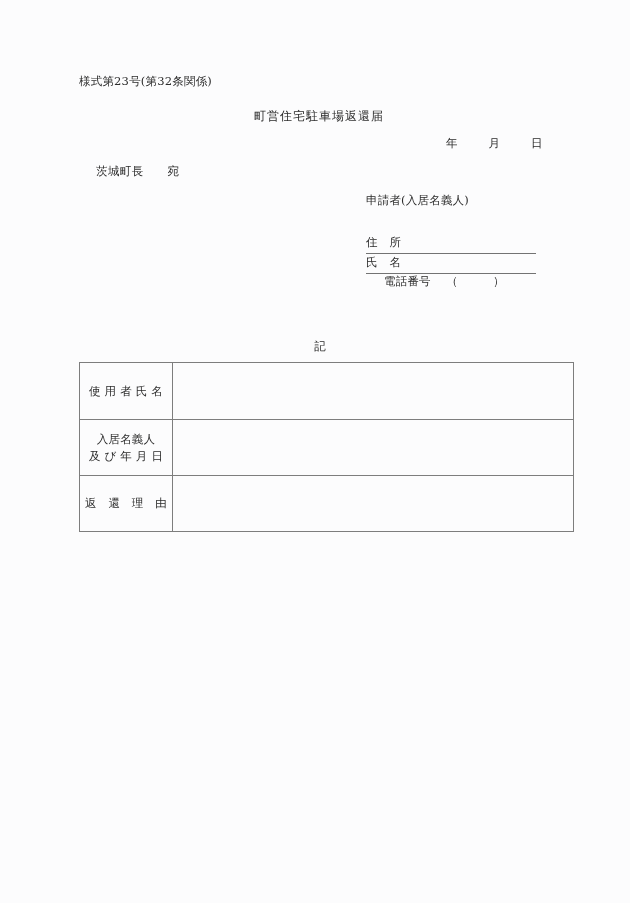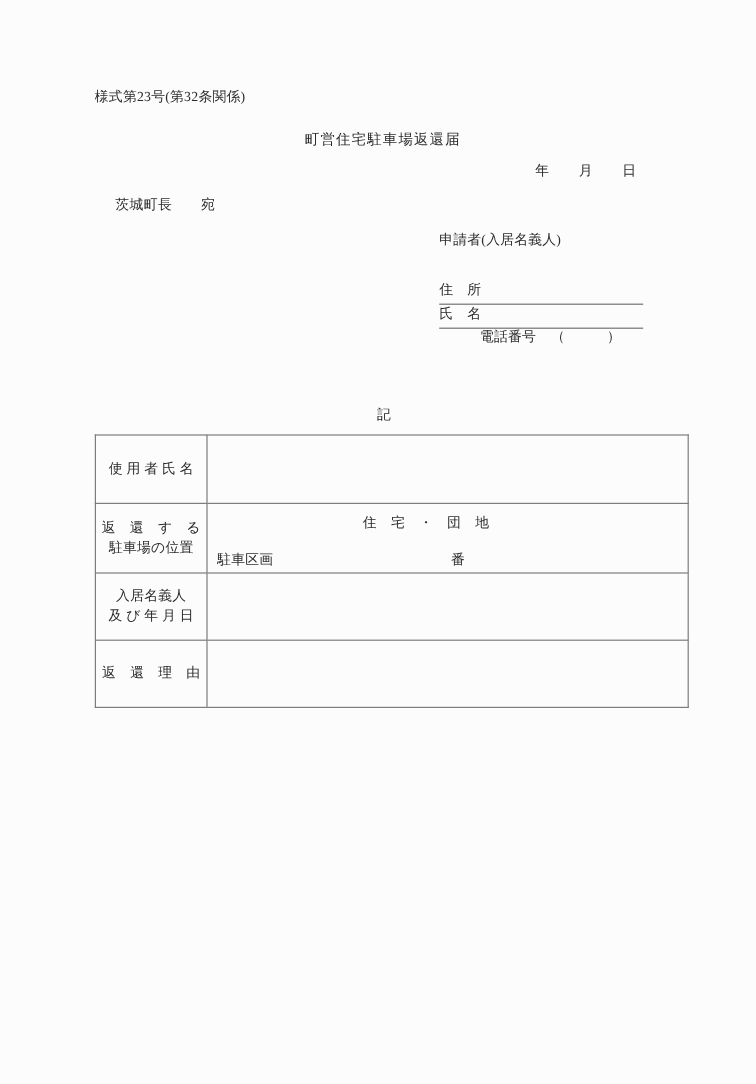--- a/index.html
+++ b/index.html
@@ -13,21 +13,20 @@
     background: #fcfcfd;
     font-family: "DejaVu Serif", "Liberation Serif", serif;
     color: #2b2b2b;
     overflow: hidden;
     position: relative;
   }
   .page {
     position: relative;
     width: 554px;
     height: 903px;
-    font-family: Liberation Serif, serif;
   }
 
   
   .abs { position: absolute; white-space: pre; line-height: 1.0; }
 
   .form-code {
     left: 79px; top: 76px;
     font-size: 11.5px;
     letter-spacing: 0.2px;
   }
@@ -70,21 +69,21 @@
     position: relative;
     height: 19px;
     border-bottom: 1px solid #737373;
     font-size: 11.5px;
     line-height: 17px;
     white-space: pre;
     letter-spacing: 0.2px;
   }
   .phone-row {
     position: absolute;
-    left: 400px;
+    left: 384px;
     top: 276px;
     font-size: 11.5px;
     white-space: pre;
     letter-spacing: 0.2px;
     line-height: 1.0;
   }
 
   .body-statement {
     left: 96px; top: 312px;
     font-size: 11.5px;
@@ -184,28 +183,20 @@
   <div class="phone-row"><span>電話番号</span><span>    </span><span>（　　　）</span></div>
 
 
   <div class="ki-mark">記</div>
 
   <table class="form-table">
     <tbody>
       <tr class="r1">
         <td class="label">使 用 者 氏 名</td>
         <td class="value"></td>
-      </tr>
-      <tr class="r3">
-        <td class="label">返　還　す　る
-駐車場の位置</td>
-        <td class="value">
-          <span class="loc-top">住　宅　・　団　地</span>
-          <span class="loc-bottom"><span>駐車区画</span><span class="slot"></span><span>番</span></span>
-        </td>
       </tr>
       <tr class="r4">
         <td class="label">入居名義人
 及 び 年 月 日</td>
         <td class="value"></td>
       </tr>
       <tr class="r5">
         <td class="label">返　還　理　由</td>
         <td class="value"></td>
       </tr>

